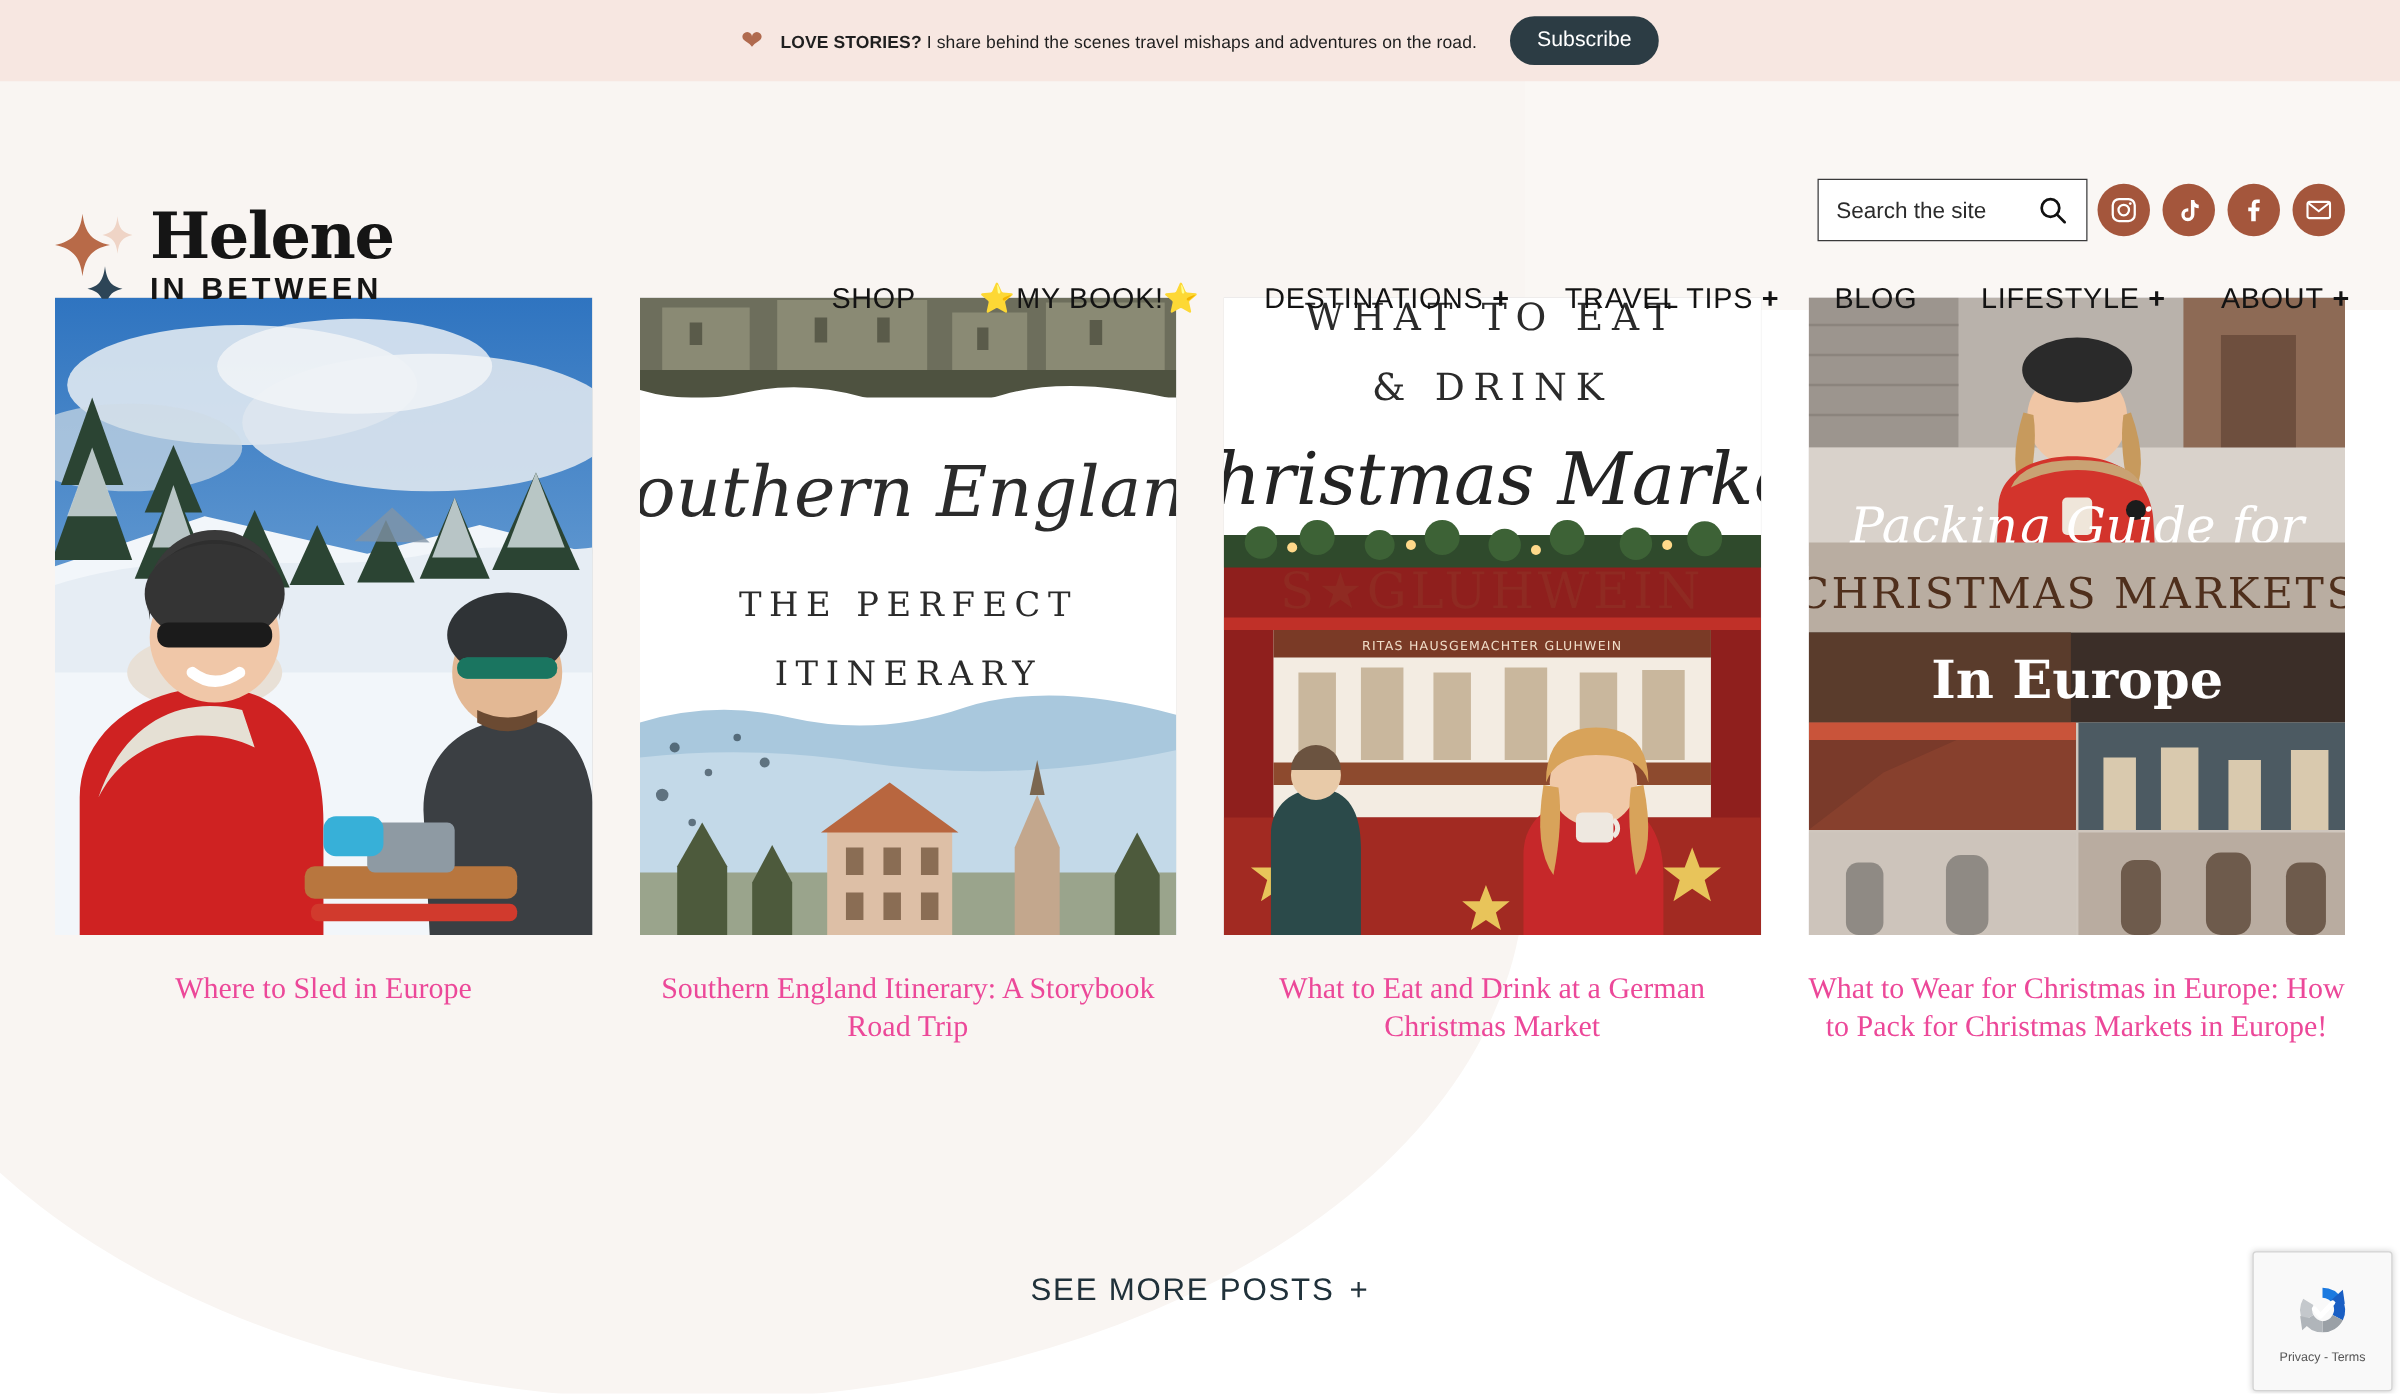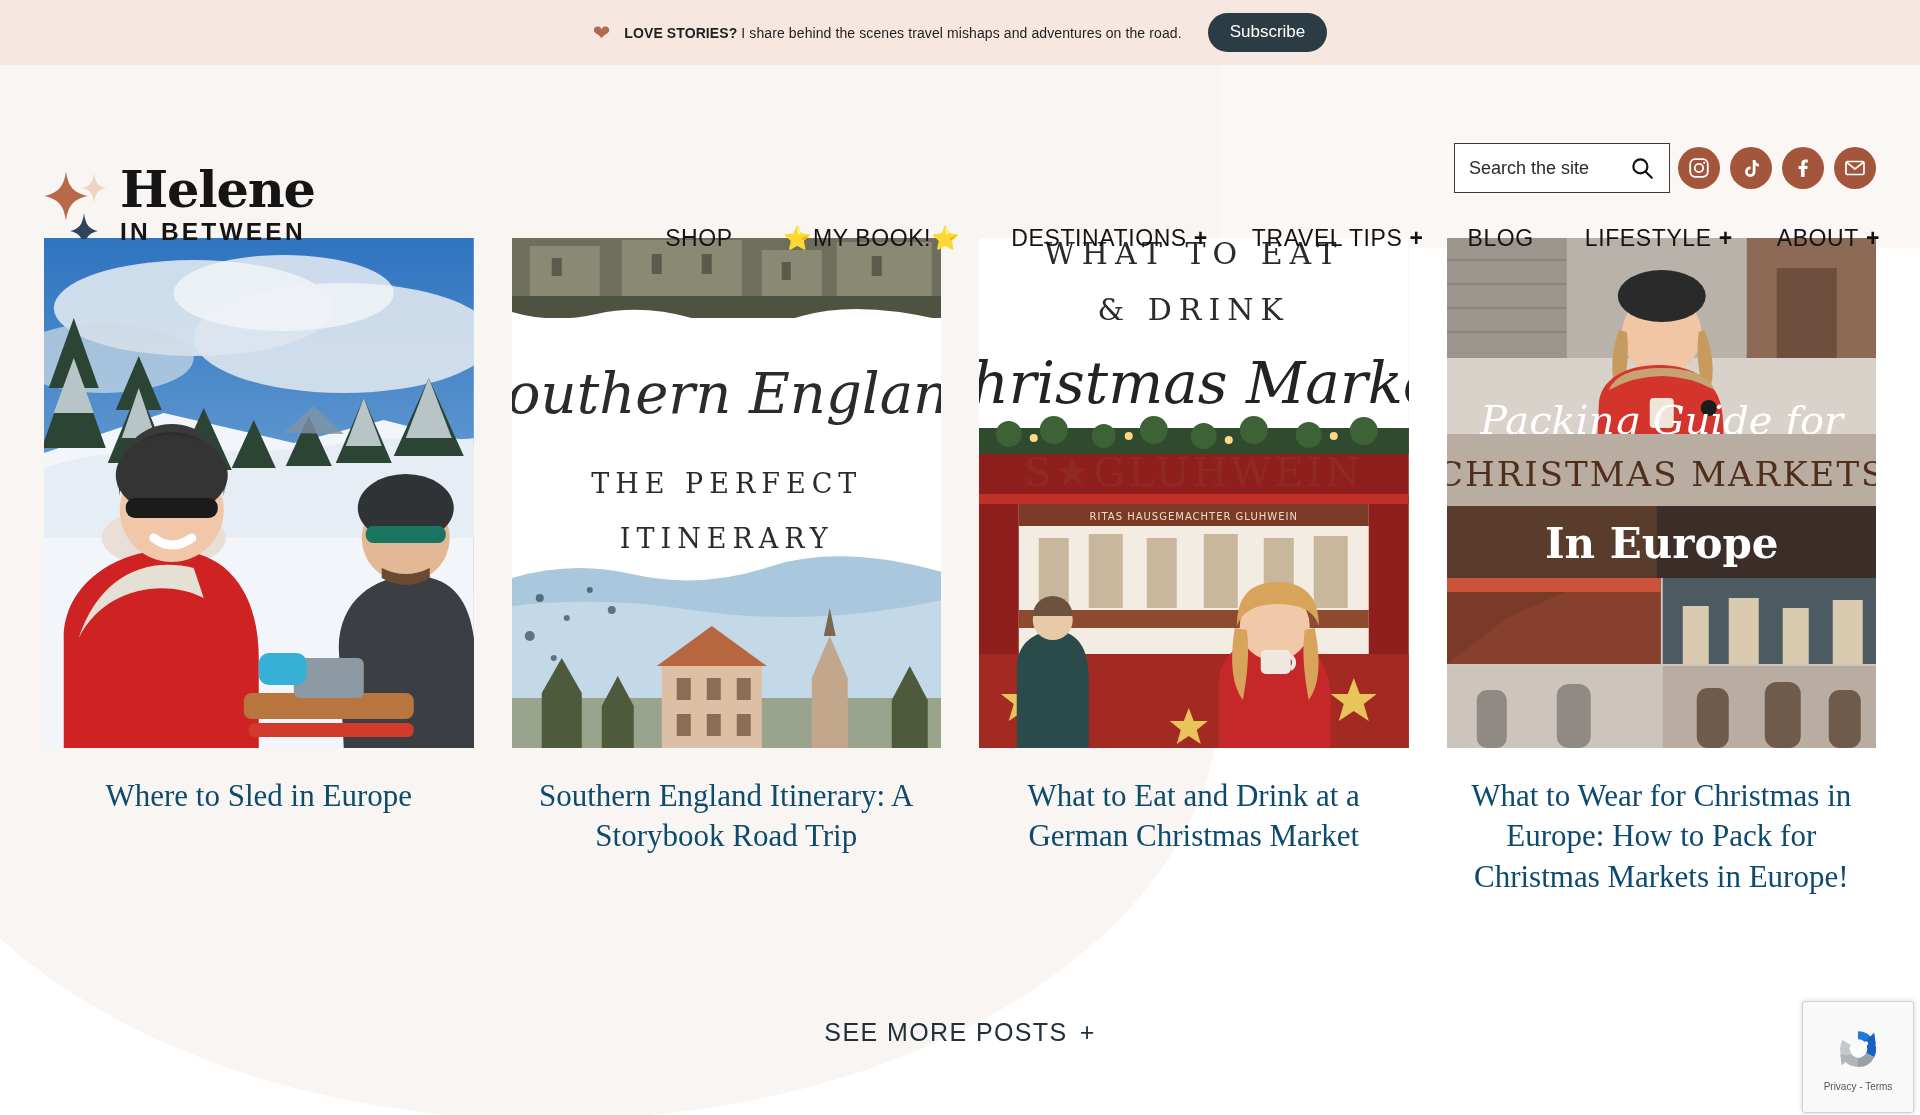--- a/index.html
+++ b/index.html
@@ -123,22 +123,22 @@
   .thumb {
     width: 100%; height: 510px;
     overflow: hidden; position: relative;
     background:#ddd;
   }
   .thumb svg { display:block; width:100%; height:100%; }
   .card h3 {
     margin-top: 28px;
     text-align: center;
     font-family: "Liberation Serif", serif;
-    font-size: 31px; font-weight: 400; line-height: 1.3;
-    color: #0c4a6e;
+    font-size: 24px; font-weight: 400; line-height: 1.3;
+    color: #ec4899;
     cursor: pointer;
   }
   .card:first-child h3 { text-align:center; }
 
   .seemore {
     position:absolute; z-index:3; left:0; top: 1018px; width: 1920px;
     display:flex; align-items:center; justify-content:center;
   }
   .seemore span {
     font-family: "Liberation Sans", sans-serif;

